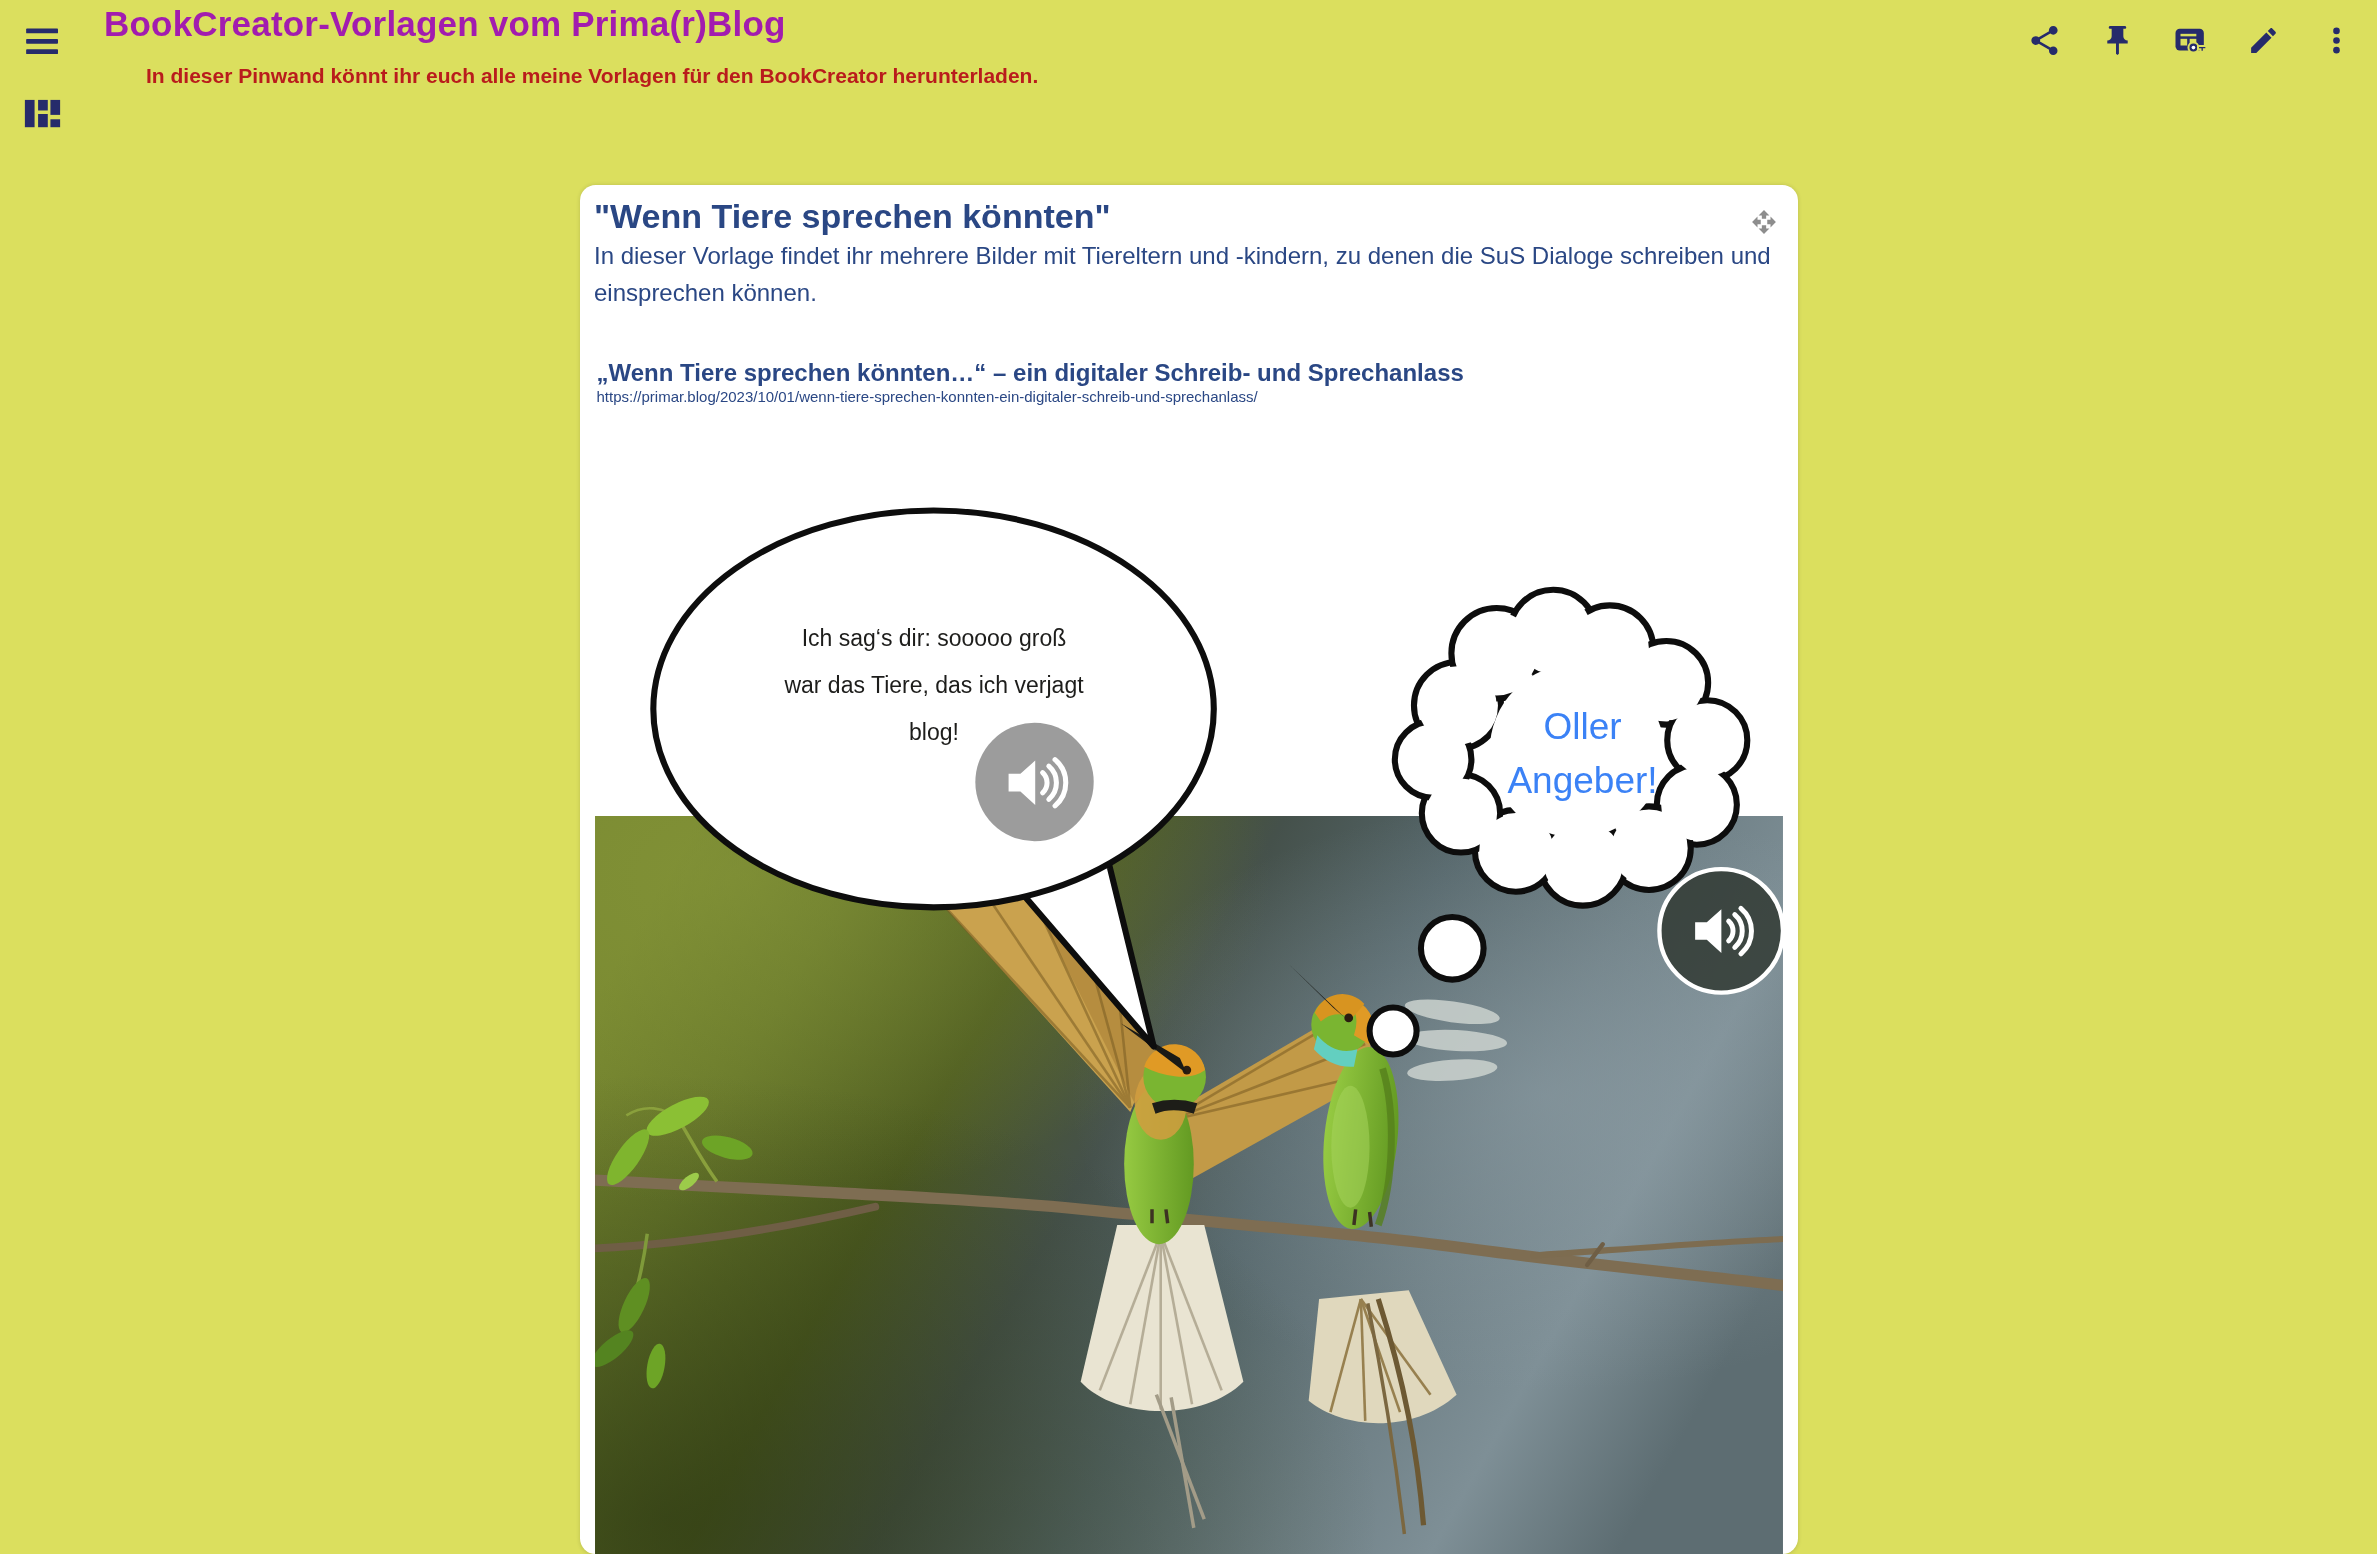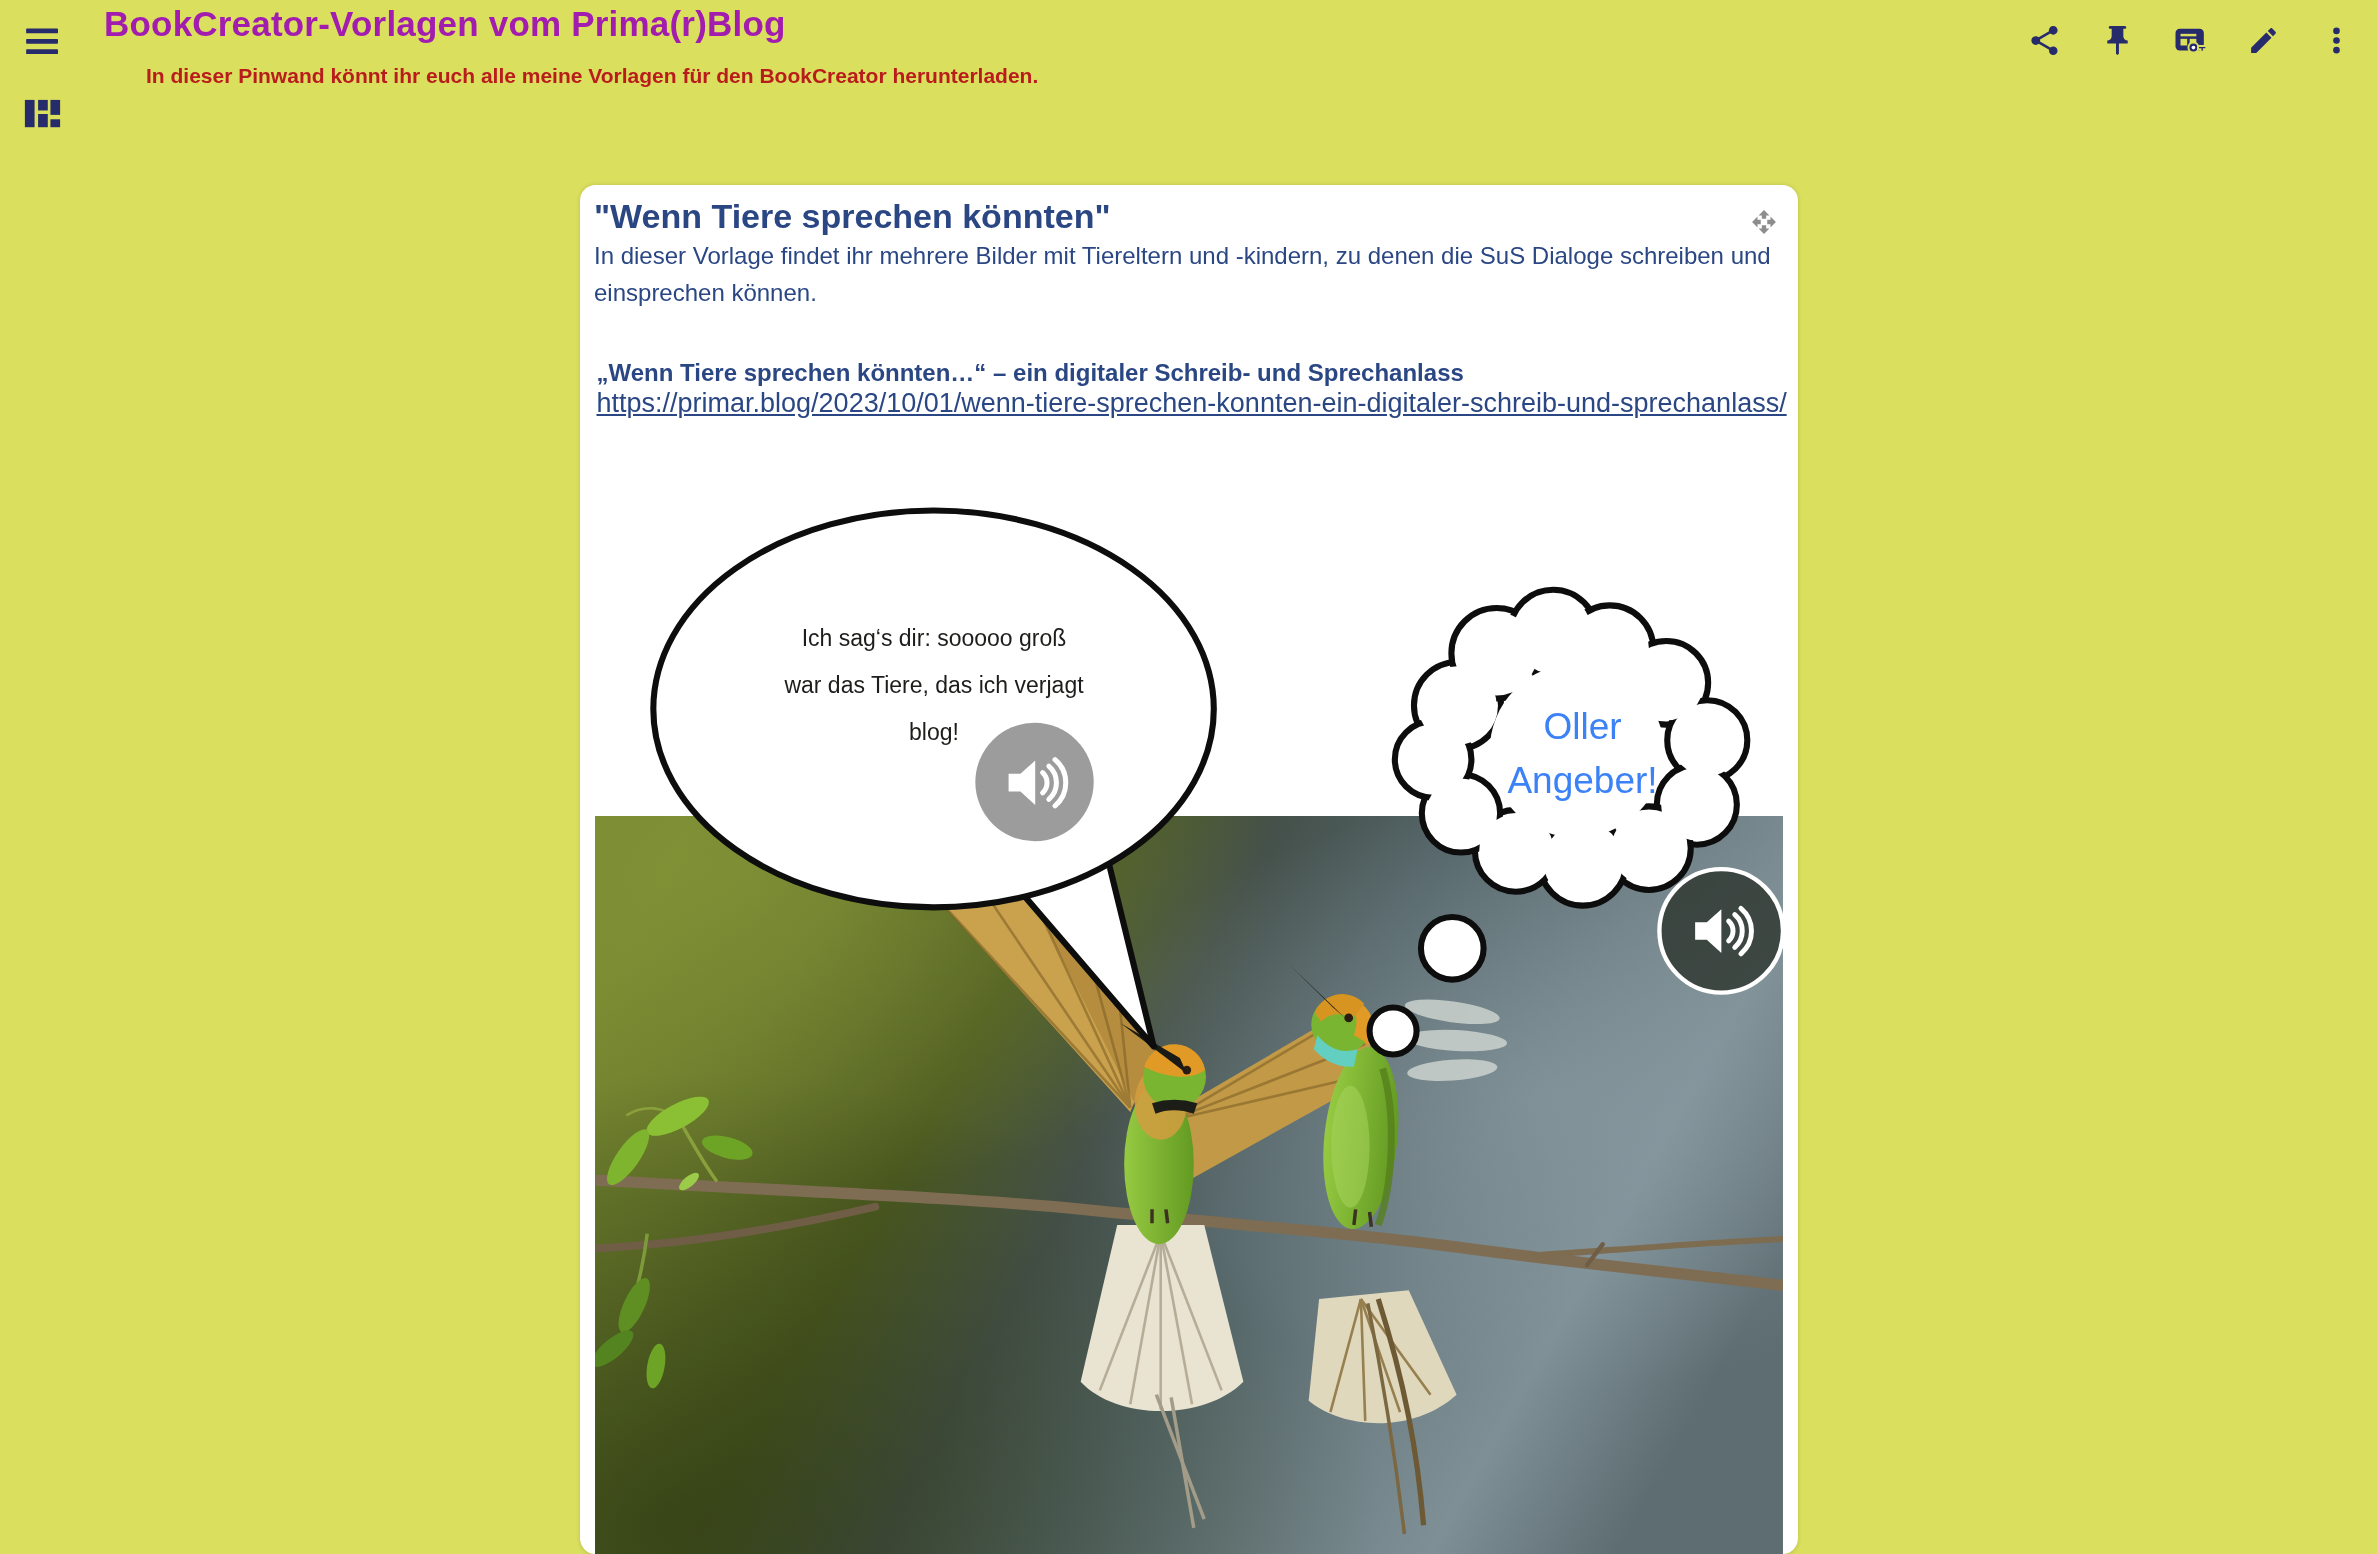--- a/index.html
+++ b/index.html
@@ -17,21 +17,21 @@
   .actions{right:22.6px;top:22.6px;display:flex;gap:38px;align-items:center;}
   .action-btn{width:35px;height:35px;display:flex;align-items:center;justify-content:center;cursor:pointer;}
   
   .card{
     left:580px;top:185px;width:1218px;height:1369px;background:#ffffff;
     border-radius:15.7px;box-shadow:0 0.9px 4.4px rgba(0,0,0,.15);
   }
   .card-title{left:14px;top:10.4px;font-size:34px;font-weight:700;color:#2a4784;line-height:42px;}
   .card-desc{left:14px;top:52px;width:1190px;font-size:24px;line-height:37px;color:#2a4784;}
   .link-title{left:16.5px;top:174px;font-size:24px;font-weight:700;color:#2a4784;white-space:nowrap;}
-  .link-url{left:16.5px;top:203px;font-size:27px;color:#2a4784;white-space:nowrap;cursor:pointer;text-decoration:underline;}
+  .link-url{left:16.5px;top:203px;font-size:15px;color:#2a4784;white-space:nowrap;cursor:pointer;}
   .drag-btn{left:1171px;top:24.4px;width:26px;height:26px;cursor:grab;}
   
   .photo{left:15px;top:631px;width:1188px;height:738px;overflow:hidden;cursor:pointer;}
   .overlay{left:0;top:0;width:1218px;height:1369px;pointer-events:none;}
   .overlay .clickable{pointer-events:auto;cursor:pointer;}
   
   .speech-text{left:110px;top:430px;width:488px;text-align:center;color:#1d1d1b;
     font-size:23px;line-height:47px;pointer-events:none;}
   .speech-text div{white-space:nowrap;}
   .thought-text{left:846px;top:515px;width:313px;text-align:center;color:#3b82f6;

